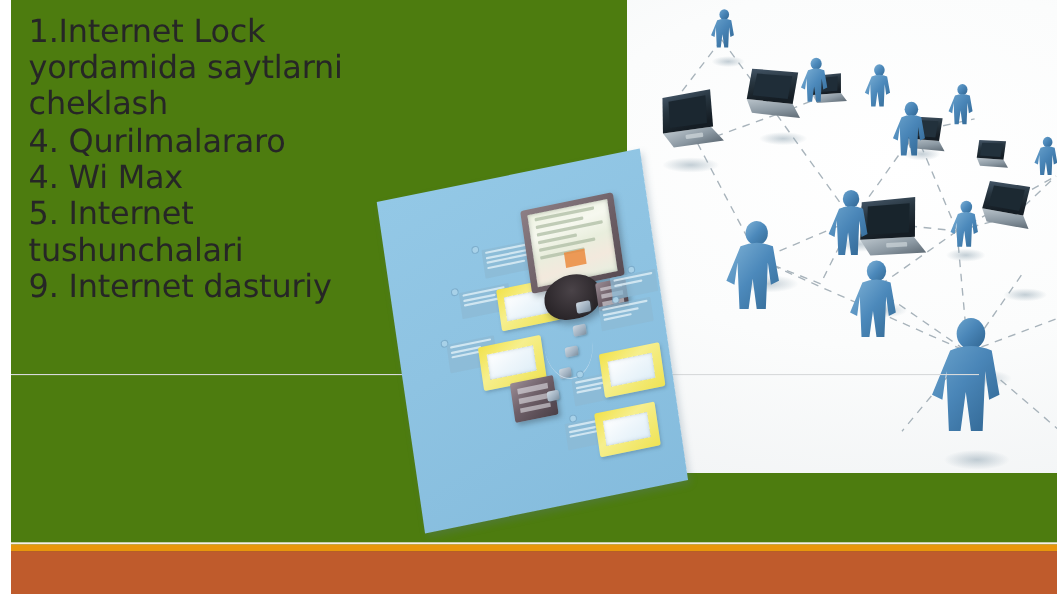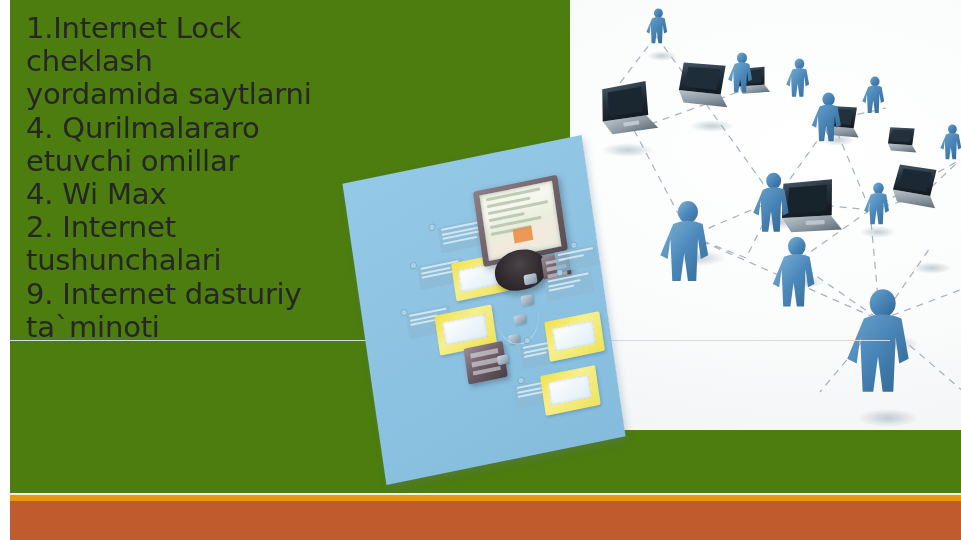--- a/index.html
+++ b/index.html
@@ -483,28 +483,26 @@
           <u></u>
         </div>
       <div class="p-el p-card" style="left:168px; top:228px; width:56px; height:40px;">
           <u></u>
         </div>
     </div>
   </div>
 
   <div id="text-block">
     <div class="text-line">1.Internet Lock</div>
+    <div class="text-line">yordamida saytlarni</div>
     <div class="text-line">cheklash</div>
-    <div class="text-line">yordamida saytlarni</div>
     <div class="text-line">4. Qurilmalararo</div>
-    <div class="text-line">etuvchi omillar</div>
     <div class="text-line">4. Wi Max</div>
-    <div class="text-line">2. Internet</div>
+    <div class="text-line">5. Internet</div>
     <div class="text-line">tushunchalari</div>
     <div class="text-line">9. Internet dasturiy</div>
-    <div class="text-line">ta`minoti</div>
   </div>
 
   <div id="bottom-hair"></div>
   <div id="bottom-accent"></div>
   <div id="bottom-band"></div>
 
 </div>
 
 </body></html>

